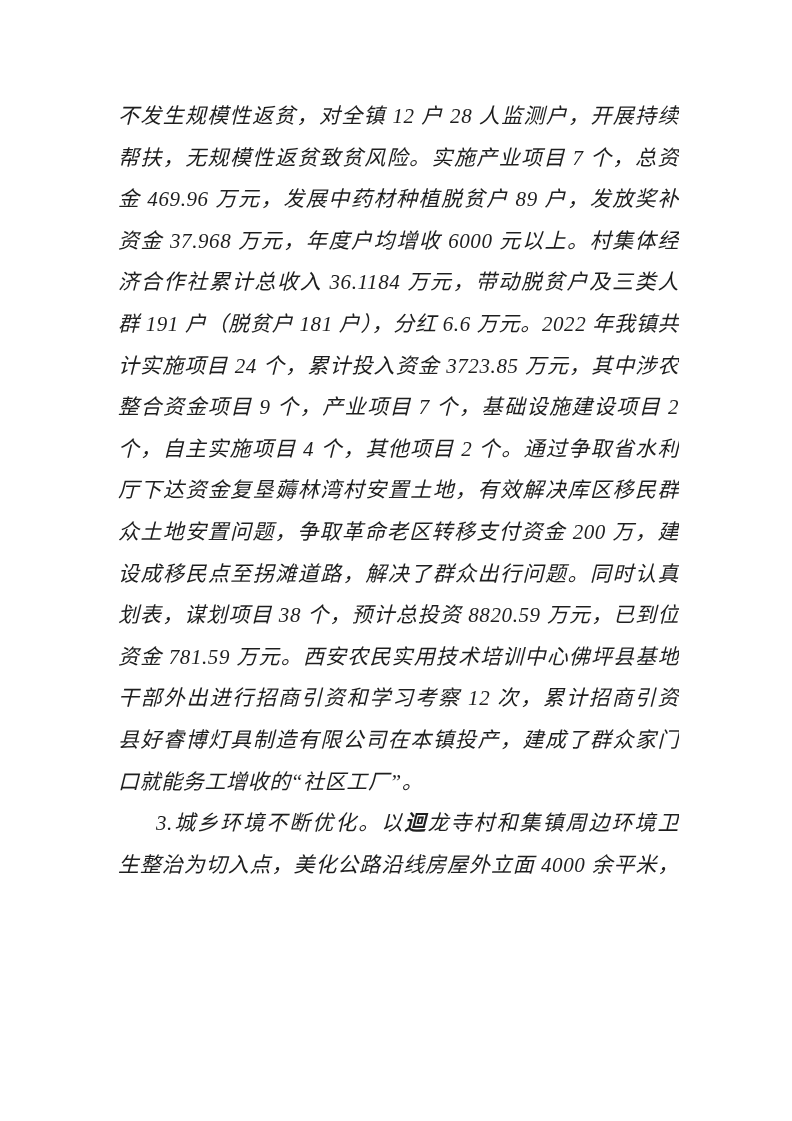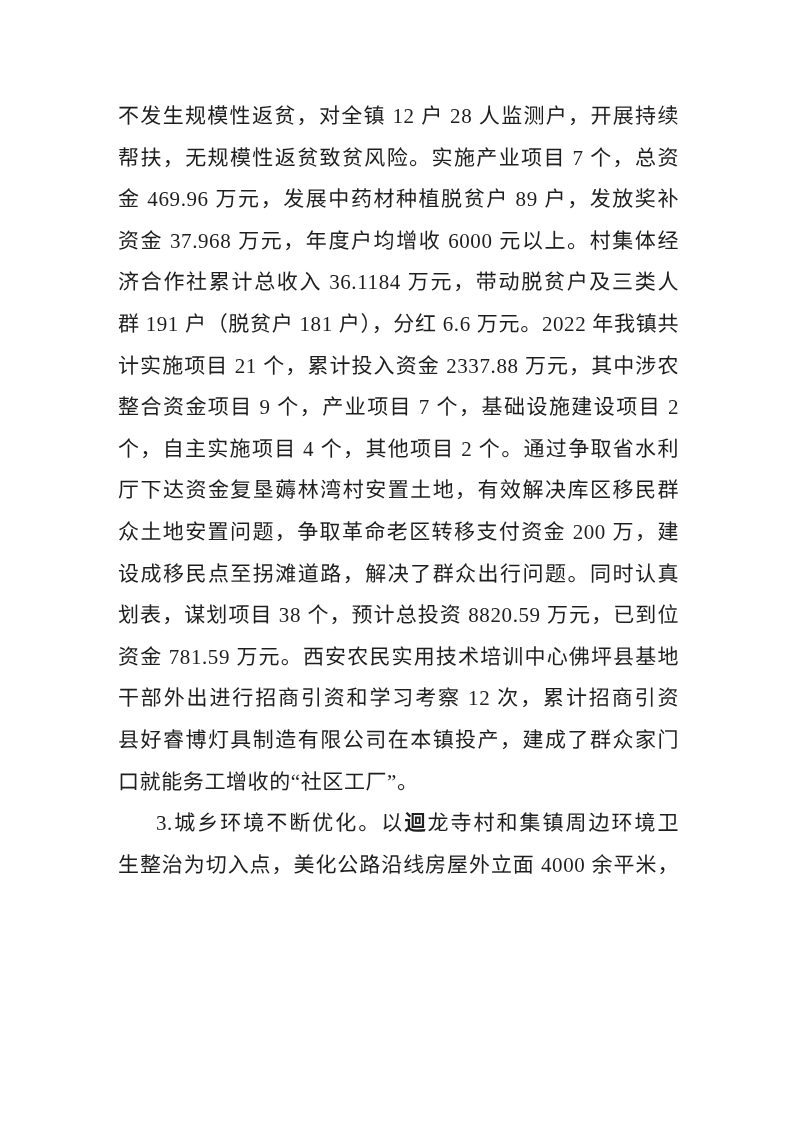--- a/index.html
+++ b/index.html
@@ -1,15 +1,15 @@
 <!DOCTYPE html>
 <html lang="zh-CN"><head>
 <meta charset="utf-8">
 <style>
-  * { margin: 0; padding: 0; box-sizing: border-box; }
+  * { margin: 0; padding: 0; box-sizing: border-box; font-style: italic; }
   html, body {
     width: 792px;
     height: 1121px;
     background: #ffffff;
     overflow: hidden;
   }
   .doc-page {
     width: 792px;
     height: 1121px;
     background: #ffffff;
@@ -48,21 +48,21 @@
 
 <div class="doc-page">
   <div class="doc-body">
 
     <div class="line">不发生规模性返贫，对全镇 12 户 28 人监测户，开展持续</div>
     <div class="line">帮扶，无规模性返贫致贫风险。实施产业项目 7 个，总资</div>
     <div class="line">金 469.96 万元，发展中药材种植脱贫户 89 户，发放奖补</div>
     <div class="line">资金 37.968 万元，年度户均增收 6000 元以上。村集体经</div>
     <div class="line">济合作社累计总收入 36.1184 万元，带动脱贫户及三类人</div>
     <div class="line">群 191 户（脱贫户 181 户），分红 6.6 万元。2022 年我镇共</div>
-    <div class="line">计实施项目 21 个，累计投入资金 2337.88 万元，其中涉农</div>
+    <div class="line">计实施项目 24 个，累计投入资金 3723.85 万元，其中涉农</div>
     <div class="line">整合资金项目 9 个，产业项目 7 个，基础设施建设项目 2</div>
     <div class="line">个，自主实施项目 4 个，其他项目 2 个。通过争取省水利</div>
     <div class="line">厅下达资金复垦薅林湾村安置土地，有效解决库区移民群</div>
     <div class="line">众土地安置问题，争取革命老区转移支付资金 200 万，建</div>
     <div class="line">设成移民点至拐滩道路，解决了群众出行问题。同时认真</div>
     <div class="line">划表，谋划项目 38 个，预计总投资 8820.59 万元，已到位</div>
     <div class="line">资金 781.59 万元。西安农民实用技术培训中心佛坪县基地</div>
     <div class="line">干部外出进行招商引资和学习考察 12 次，累计招商引资</div>
     <div class="line">县好睿博灯具制造有限公司在本镇投产，建成了群众家门</div>
     <div class="line para-end">口就能务工增收的“社区工厂”。</div>

